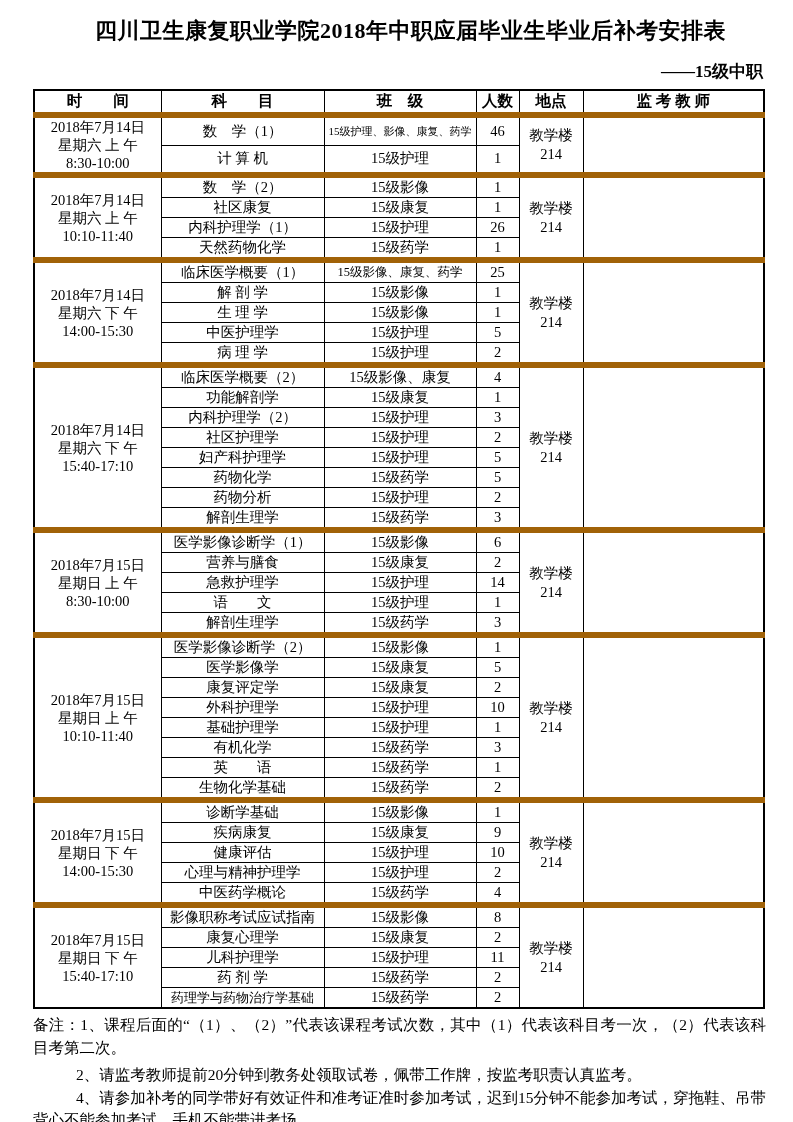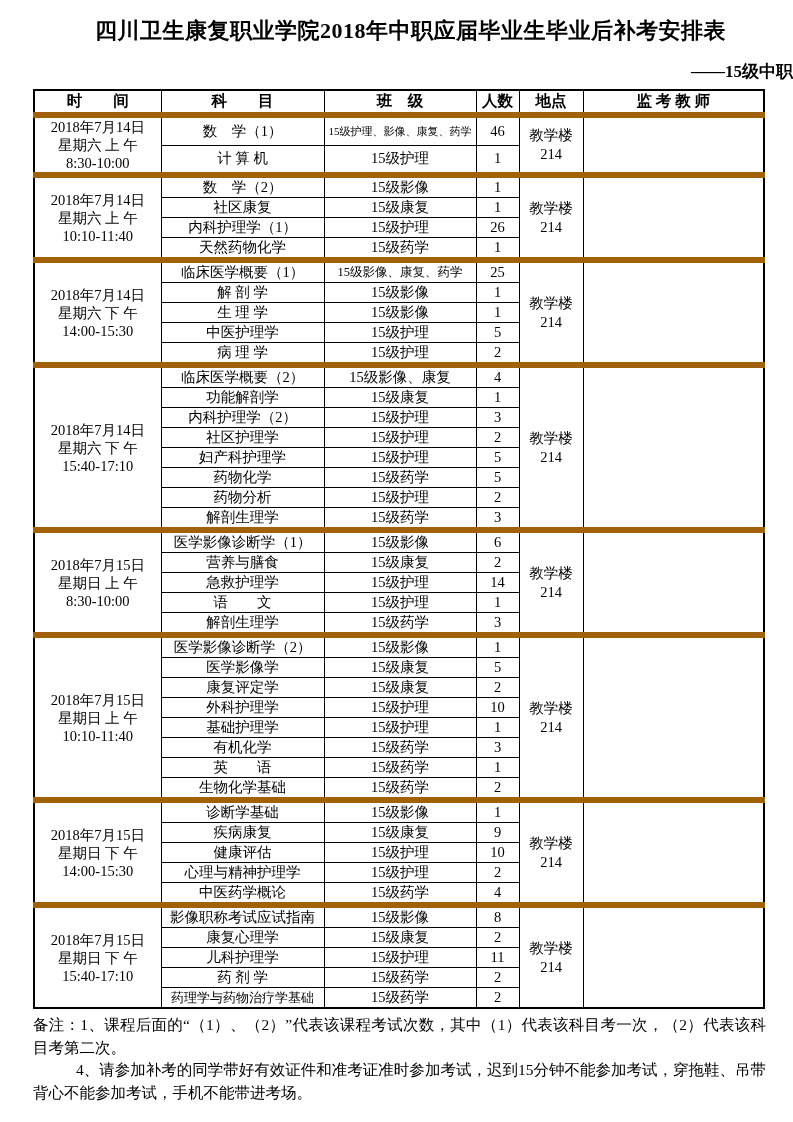--- a/index.html
+++ b/index.html
@@ -15,20 +15,21 @@
   .doc-title {
     padding-top: 16px;
     text-align: center;
     font-size: 22px;
     font-weight: bold;
     letter-spacing: 0.5px;
     padding-left: 28px;
   }
   .doc-subtitle {
     margin-top: 14px;
+    padding-right: 30px;
     text-align: right;
     font-size: 17px;
     font-weight: bold;
   }
 
   table.doc-table {
     border-collapse: collapse;
     table-layout: fixed;
     width: 730px;
     margin: 6px 0 0 33px;
@@ -389,17 +390,18 @@
         <tr>
           <td class="subject-cell subj-sm">药理学与药物治疗学基础</td>
           <td class="class-cell">15级药学</td>
           <td class="count-cell">2</td>
         </tr>
       </tbody>
   </table>
 
   <div class="notes">
     <p>备注：1、课程后面的“（1）、（2）”代表该课程考试次数，其中（1）代表该科目考一次，（2）代表该科目考第二次。</p>
+    <p class="indent gap">2、请监考教师提前20分钟到教务处领取试卷，佩带工作牌，按监考职责认真监考。</p>
     <p class="indent">4、请参加补考的同学带好有效证件和准考证准时参加考试，迟到15分钟不能参加考试，穿拖鞋、吊带背心不能参加考试，手机不能带进考场。</p>
 
   </div>
 
 </div>
 
 </body></html>

